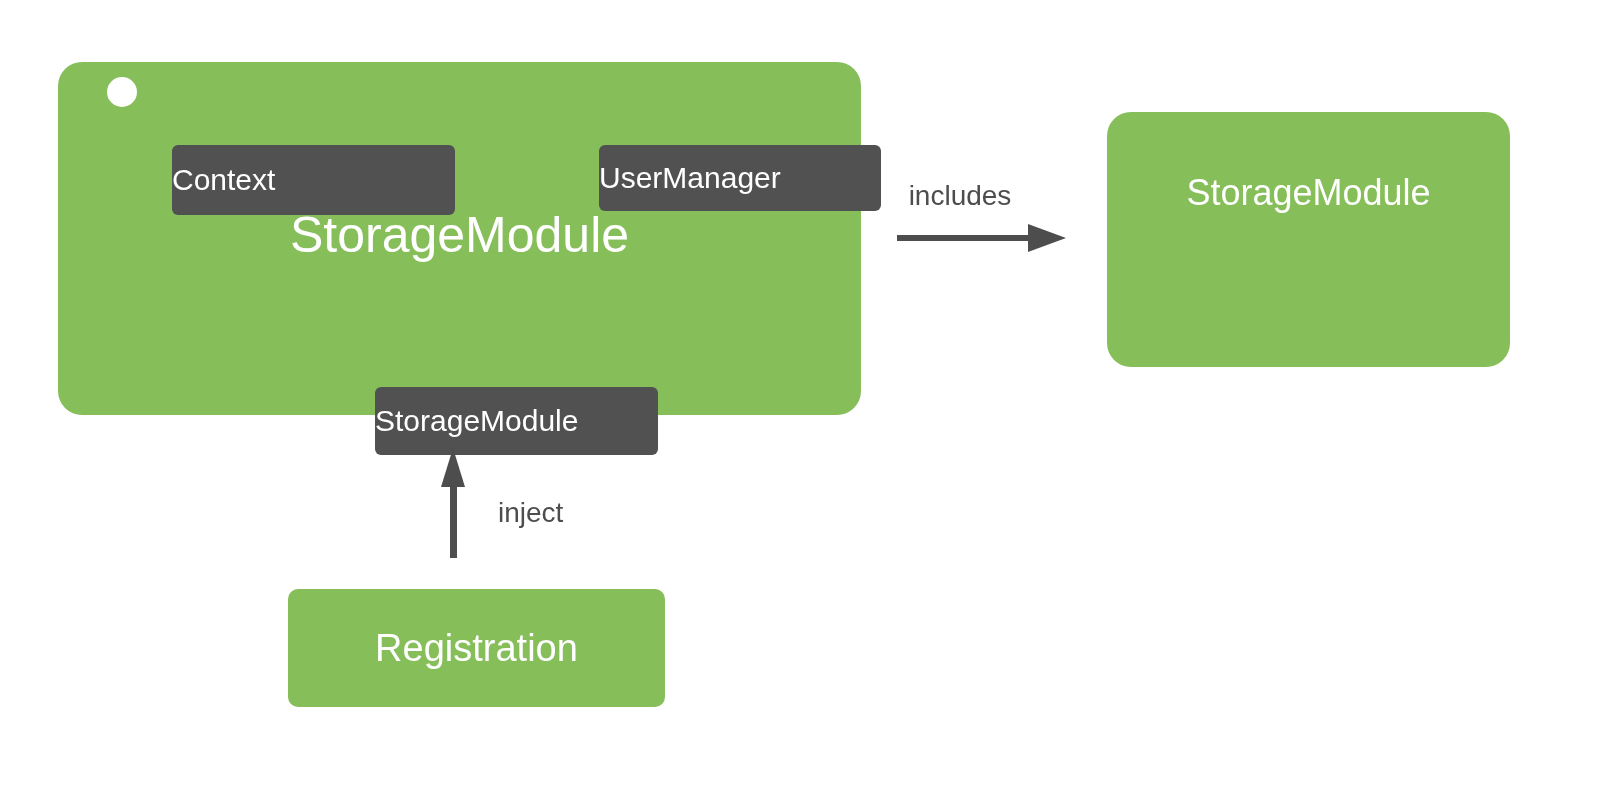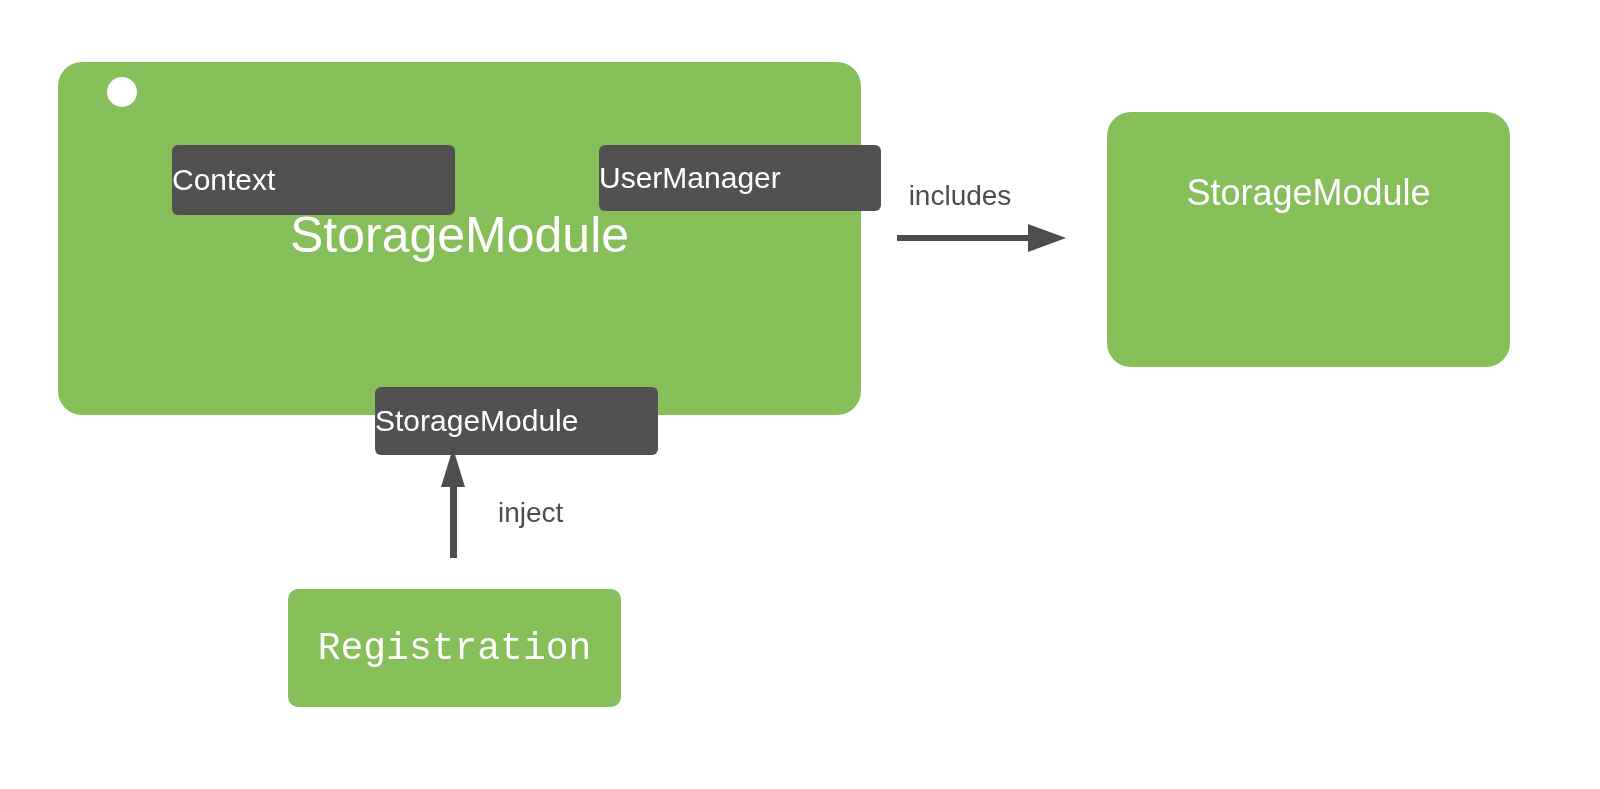--- a/index.html
+++ b/index.html
@@ -35,22 +35,22 @@
     text-align: center;
     color: var(--text-white, #ffffff);
     white-space: nowrap;
   }
   #app-component-title { left: 58px; top: 205px; width: 803px; font-size: 50px; line-height: 60px; }
   #storage-module-title { left: 1107px; top: 168px; width: 403px; font-size: 36px; line-height: 50px; }
 
   #app-component   { left: 58px;   top: 62px;  width: 803px; height: 353px; }
   #storage-module  { left: 1107px; top: 112px; width: 403px; height: 255px; }
   #registration-activity {
-    left: 288px; top: 589px; width: 333px; height: 118px; border-radius: 10px;
-    display: flex; flex-direction: column; align-items: center; justify-content: center; font-family: Liberation Mono, monospace;
+    left: 288px; top: 589px; width: 377px; height: 118px; border-radius: 10px;
+    display: flex; flex-direction: column; align-items: center; justify-content: center;
   }
   #registration-activity div {
     color: var(--text-white, #ffffff);
     font-size: 38px; line-height: 43px; text-align: center; white-space: nowrap;
   }
 
   #chip-context        { left: 114px;  top: 83px;  width: 283px; height: 70px; }
   #chip-usermanager    { left: 541px;  top: 83px;  width: 282px; height: 66px; }
   #chip-registrationvm { left: 317px;  top: 325px; width: 283px; height: 68px; }
 

